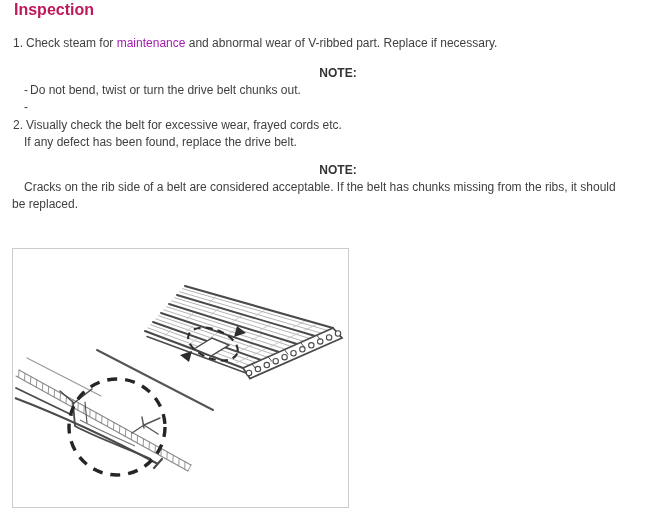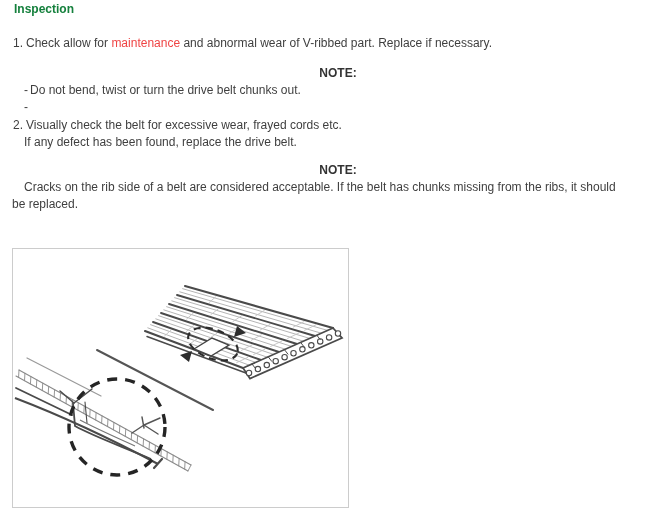--- a/index.html
+++ b/index.html
@@ -3,21 +3,21 @@
 <meta charset="utf-8">
 <style>
   html,body{margin:0;padding:0;background:#ffffff;}
   body{
     width:650px;height:514px;overflow:hidden;
     font-family:"Liberation Sans","DejaVu Sans",sans-serif;
     font-size:12px;line-height:17px;color:#3f3f3f;
   }
   .page-title{
     margin:0;padding:2px 0 0 14px;
-    font-size:12px;line-height:15px;font-weight:bold;color:#15803d;
+    font-size:16px;line-height:15px;font-weight:bold;color:#be185d;
   }
   .step{position:relative;padding-left:26px;padding-right:14px;}
   .step-1{margin-top:18px;}
   .step-2{margin-top:18px;}
   .num{position:absolute;left:0;top:0;width:23px;text-align:right;}
   .step-line2{margin-left:24px;padding-right:14px;}
   .note-label{margin:13px 0 0 26px;font-weight:bold;color:#333333;text-align:center;}
   .note-label-2{margin-top:11px;}
   .bullet{position:relative;padding-left:30px;padding-right:14px;}
   .bullet .dash{position:absolute;left:24px;top:0;}
@@ -28,21 +28,21 @@
     border:1px solid #cccccc;background:#ffffff;box-sizing:border-box;
   }
   .figure-box svg{display:block;margin-top:3px;}
 </style>
 </head>
 <body style="color: rgb(63, 63, 63);">
 
 <h1 class="page-title">Inspection</h1>
 
 <div class="step step-1">
-  <span class="num">1.</span><span>Check allow for </span><a class="link" style="color: #ef4444;">maintenance</a><span> and abnormal wear of V-ribbed part. Replace if necessary.</span>
+  <span class="num">1.</span><span>Check steam for </span><a class="link" style="color: #a21caf;">maintenance</a><span> and abnormal wear of V-ribbed part. Replace if necessary.</span>
 </div>
 
 <div class="note-label">NOTE:</div>
 <div class="bullet">
   <span class="dash">-</span><span>Do not bend, twist or turn the drive belt chunks out.</span>
 </div>
 <div class="bullet">
   <span class="dash">-</span>
 </div>
 

